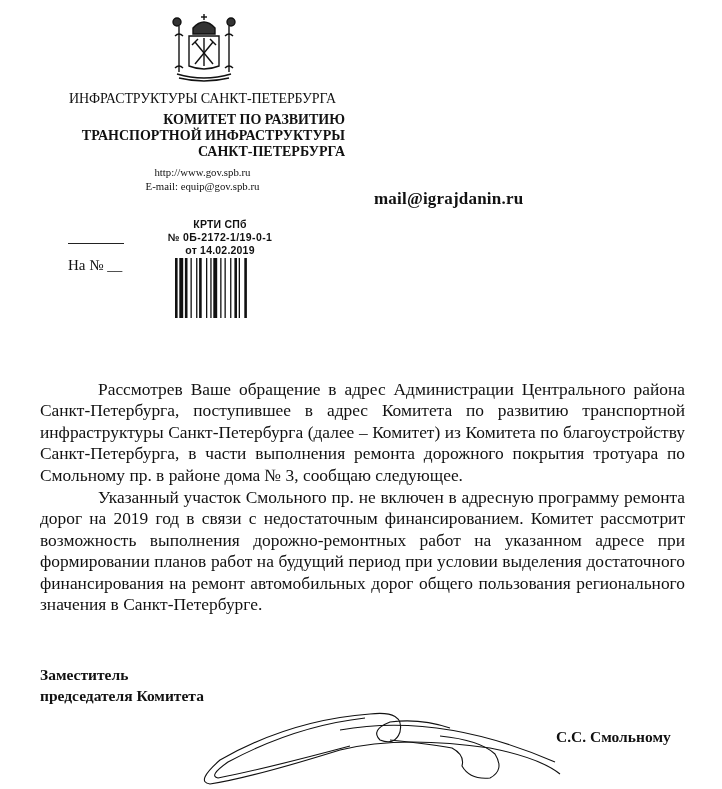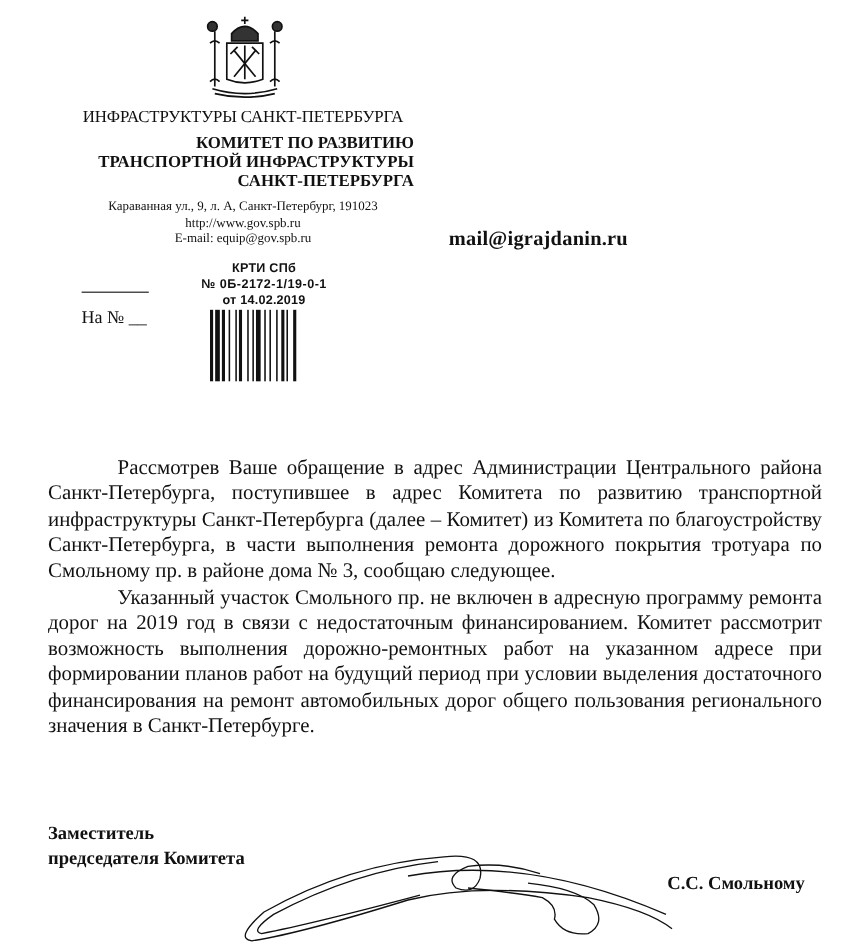--- a/index.html
+++ b/index.html
@@ -21,21 +21,21 @@
   .na-no { left: 68px; top: 257px; font-size: 15px; }
 
   .recipient { left: 374px; top: 148px; font-weight: bold; font-size: 17px; letter-spacing: 0.2px; margin-top: 41px; }
 
   
   .body-text { left: 40px; top: 379px; width: 645px; font-size: 17.4px; line-height: 21.4px; text-align: justify; }
   .body-text p { margin: 0; text-indent: 58px; }
   .body-text p + p { margin-top: 1px; }
 
   
-  .sig-title { left: 40px; top: 684px; font-weight: bold; font-size: 15.5px; line-height: 21px; }
+  .sig-title { left: 40px; top: 664px; font-weight: bold; font-size: 15.5px; line-height: 21px; }
   .sig-name { left: 556px; top: 728px; font-weight: bold; font-size: 15.5px; }
   .signature { left: 190px; top: 700px; width: 380px; height: 90px; }
 </style>
 </head>
 <body>
 
 <svg class="abs crest" viewBox="0 0 78 78">
   <g fill="none" stroke="#111" stroke-width="1.4">
 
     <path d="M28 20 Q39 8 50 20 L50 26 L28 26 Z" fill="#333"></path>
@@ -64,21 +64,20 @@
 
 <div class="abs gov">ИНФРАСТРУКТУРЫ САНКТ-ПЕТЕРБУРГА</div>
 
 <div class="abs committee">
   <div>КОМИТЕТ ПО РАЗВИТИЮ</div>
   <div>ТРАНСПОРТНОЙ ИНФРАСТРУКТУРЫ</div>
   <div>САНКТ-ПЕТЕРБУРГА</div>
 </div>
 
 <div class="abs address">
-  <div>Караванная ул., 9, л. А, Санкт-Петербург, 191023</div>
   <div>http://www.gov.spb.ru</div>
   <div>E-mail: equip@gov.spb.ru</div>
 </div>
 
 <div class="abs reg">
   <div>КРТИ СПб</div>
   <div class="n2">№ 0Б-2172-1/19-0-1</div>
   <div>от 14.02.2019</div>
 </div>
 <svg class="abs barcode" id="barcode" viewBox="0 0 92 60">

